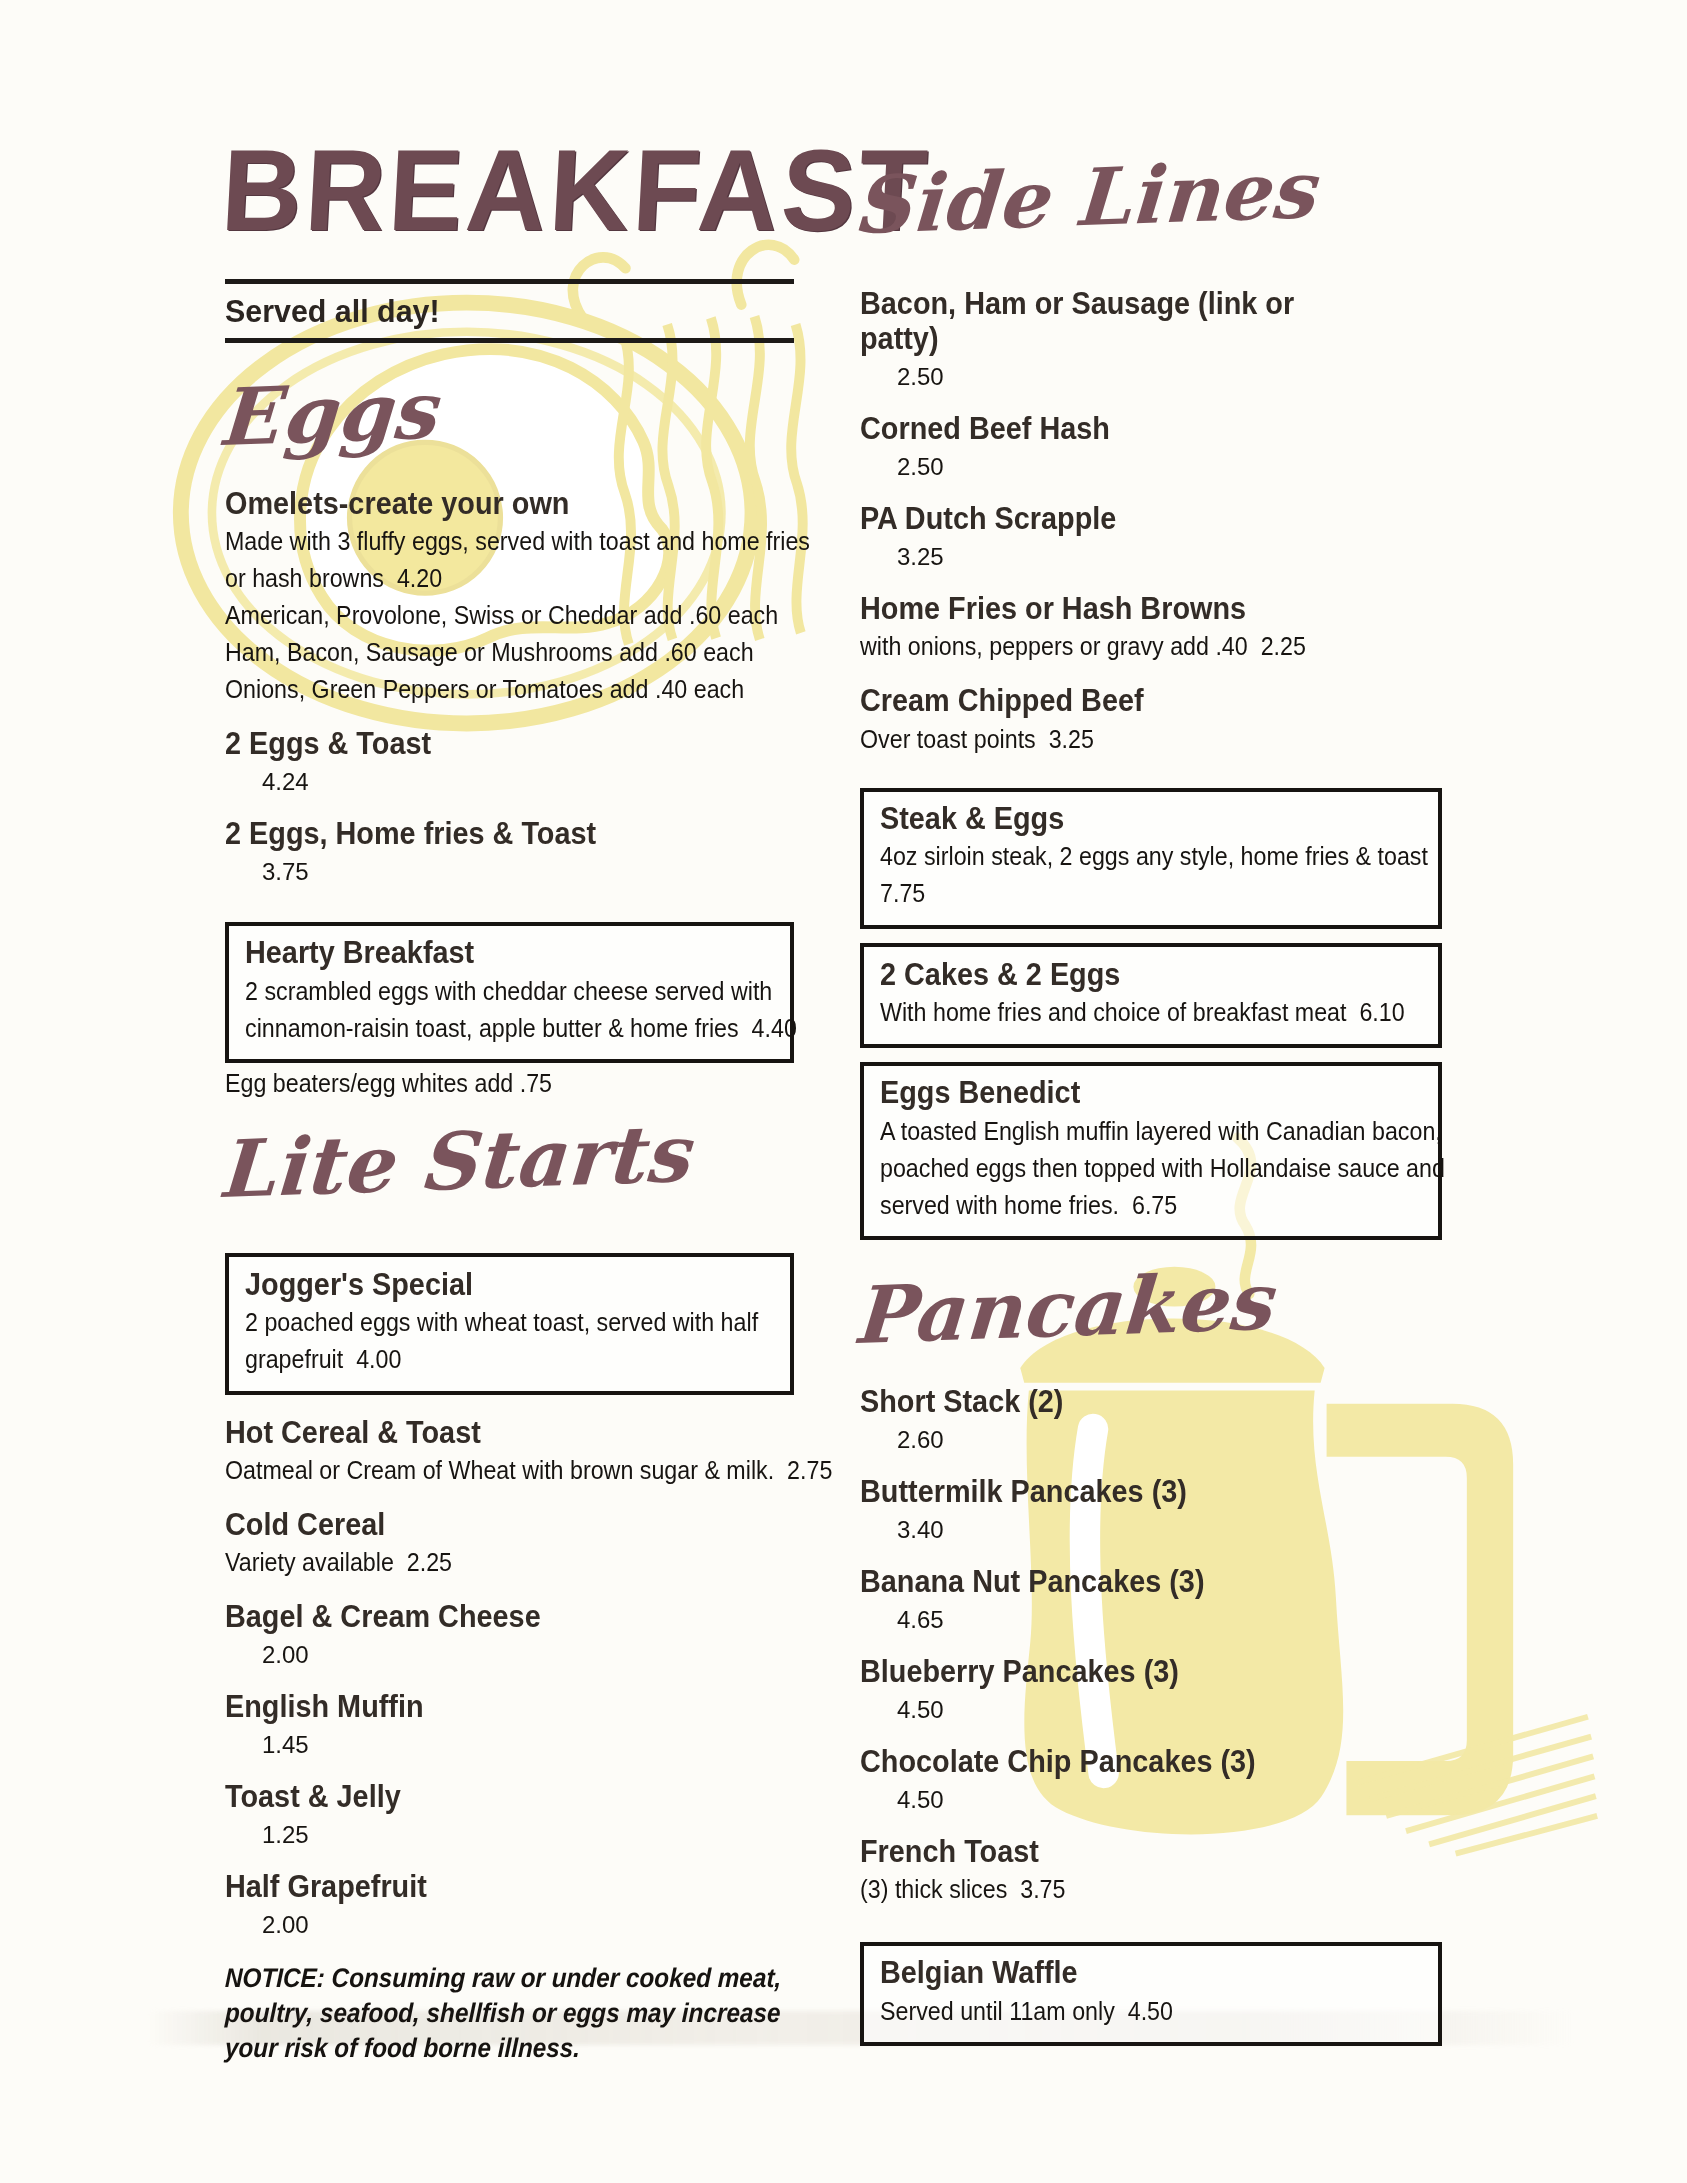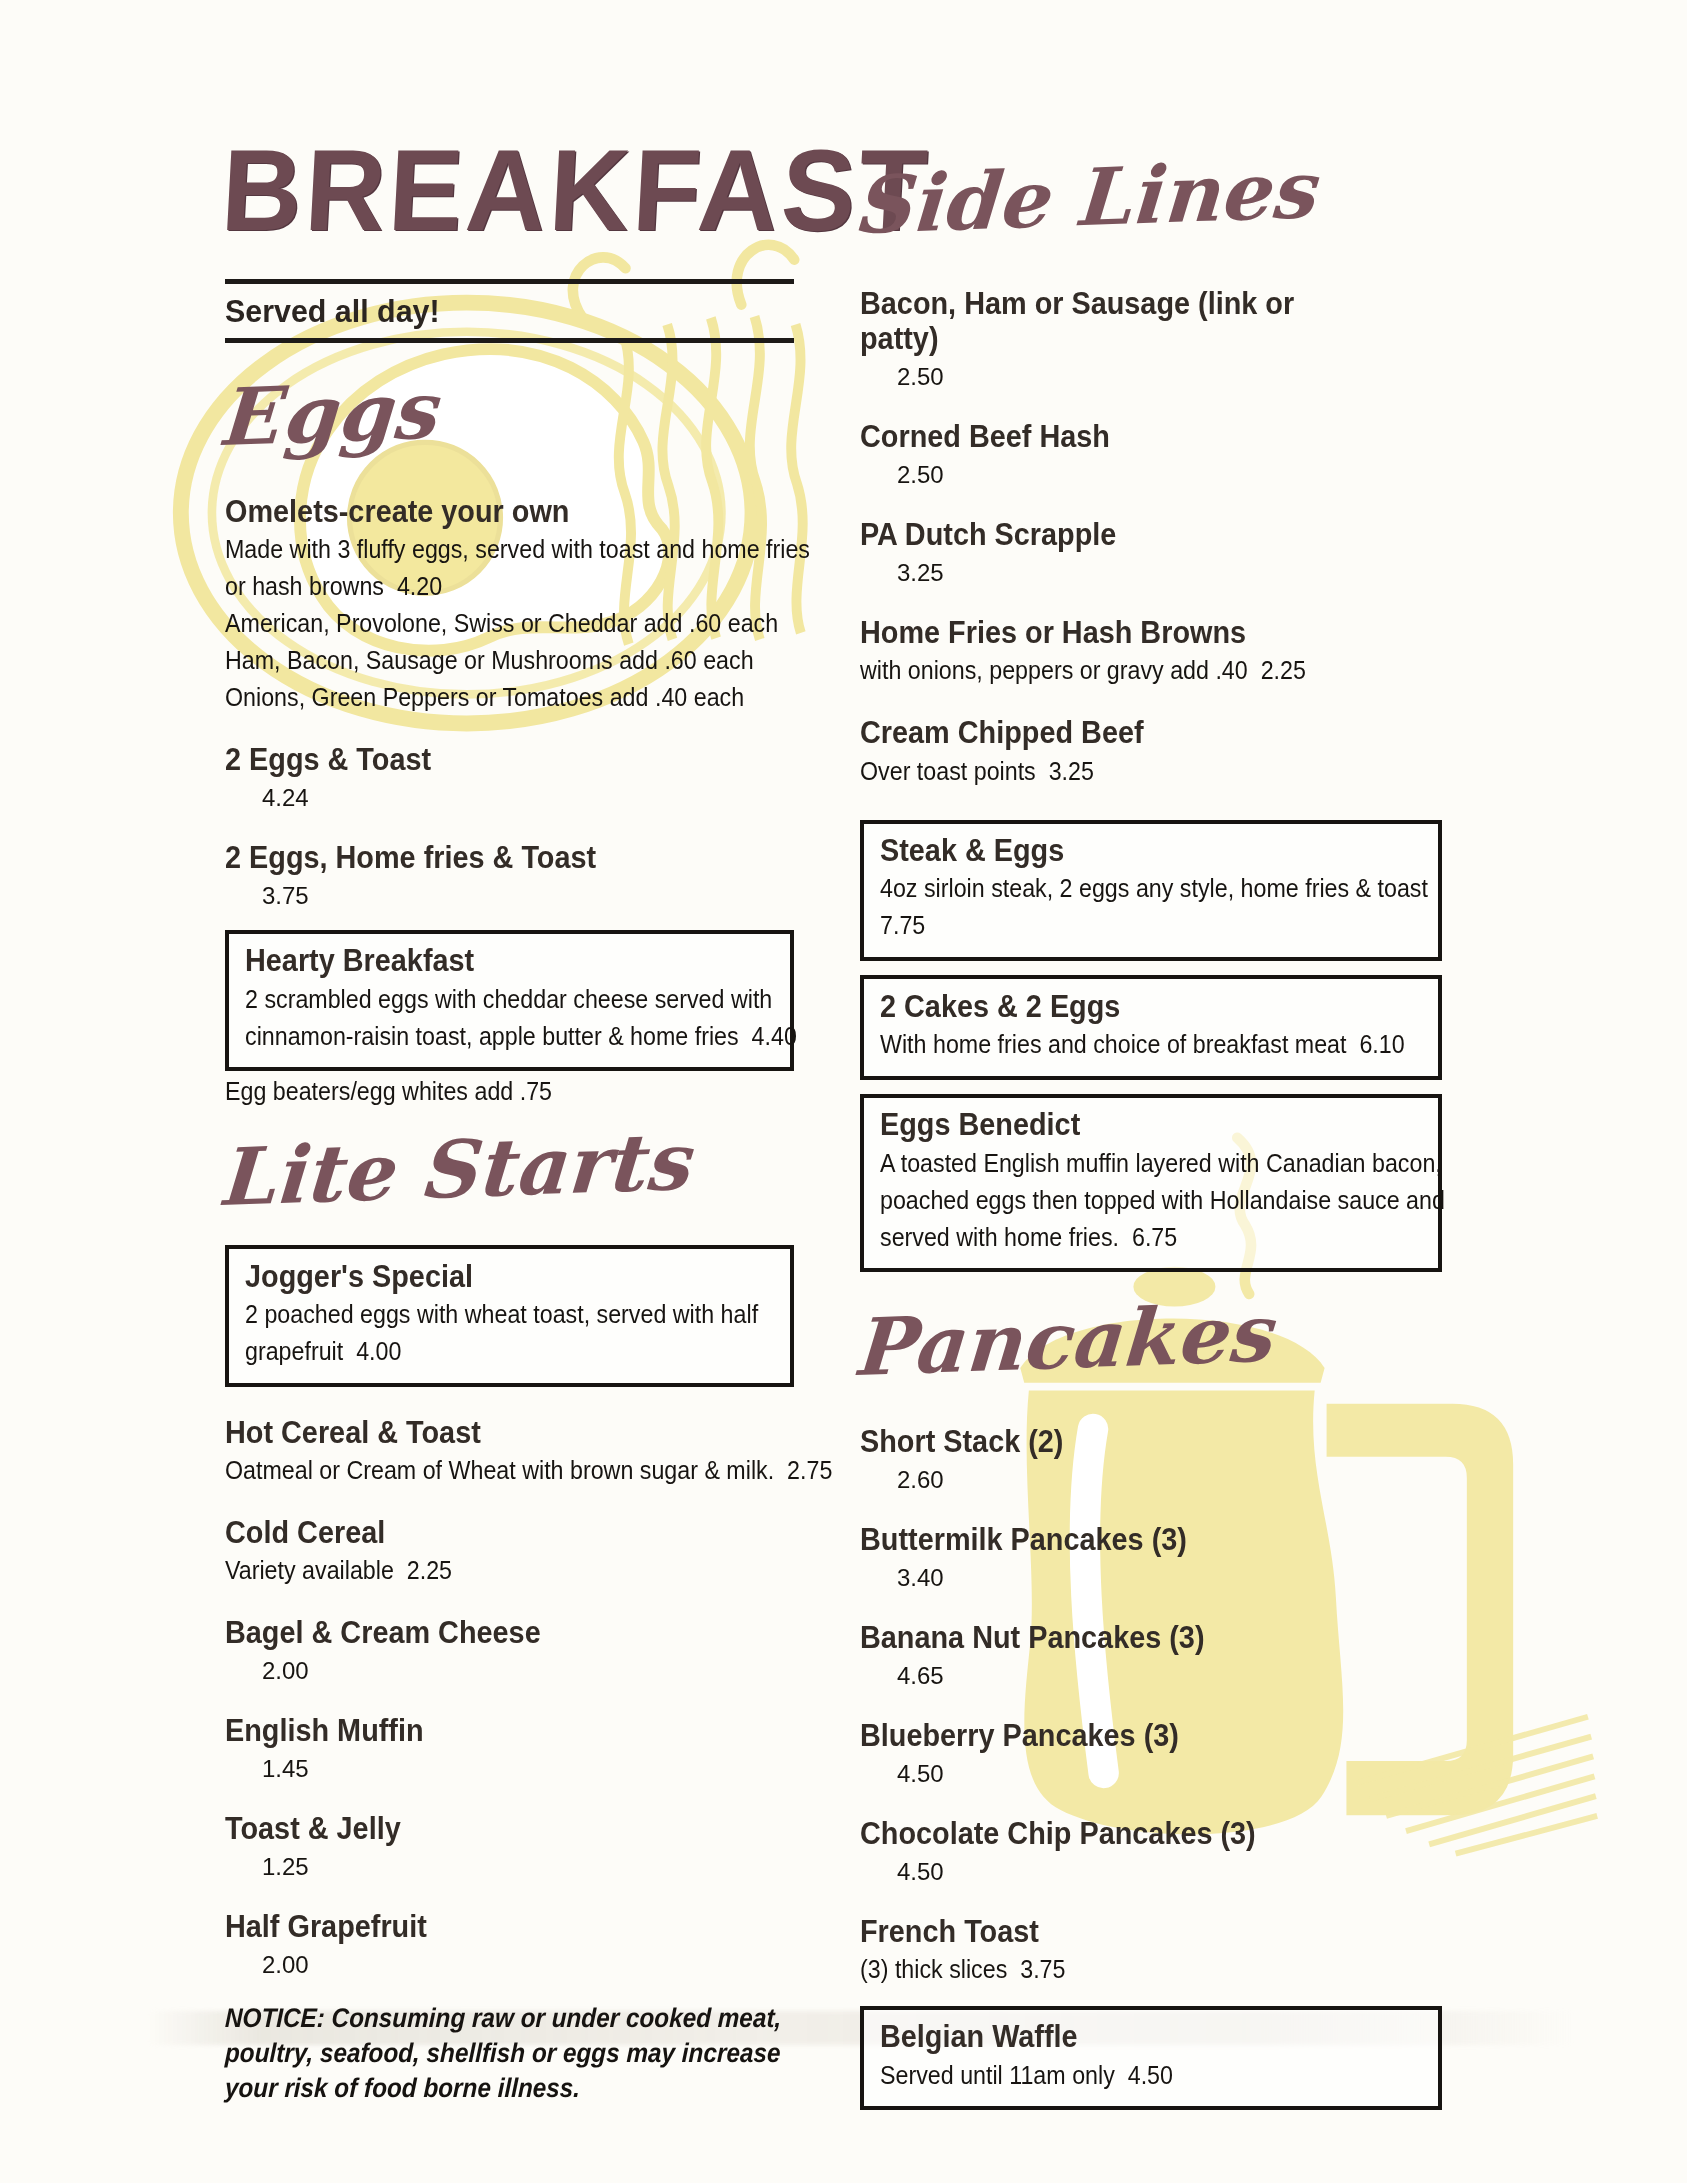--- a/index.html
+++ b/index.html
@@ -39,28 +39,28 @@
   }
   .script {
     font-family:"DejaVu Serif", serif; font-style:italic; font-weight:bold;
     color:#7a545c; font-size:79px; line-height:1.2;
     transform:skewX(-8deg) rotate(-2deg); transform-origin:left center;
   }
   .s-eggs      { margin-top:28px; }
   .s-lite      { margin-top:22.5px; }
   .s-side      { margin-top:0; }
   .s-pancakes  { margin-top:29px; }
-  .item { margin-top:28px; }
+  .item { margin-top:20px; }
   .line { white-space:pre; transform:scaleX(0.93); transform-origin:left; }
   .nm { font-size:31px; font-weight:bold; color:#332c27; line-height:1.14; }
   .ds { font-size:25px; color:#171411; line-height:1.32; margin-top:4px; }
   .price { font-size:24px; color:#171411; margin:6.6px 0 0 37px; }
   .note { margin-top:4px; }
   .boxed {
-    border:4.6px solid #171411; padding:9.3px 16px 14.6px; margin-top:20px;
+    border:4.6px solid #171411; padding:9.3px 16px 14.6px; margin-top:36px;
     background:rgba(255,255,255,0.55);
   }
   .mt-sm { margin-top:14.6px;padding-left:16px; }
   .mt-lg { margin-top:32px; }
   .notice { margin-top:22.5px; }
   .notice .line {
     font-size:27px; font-weight:bold; font-style:italic; color:#161310;
     line-height:1.28; transform:scaleX(0.9) skewX(-2deg);
   }
 </style>

